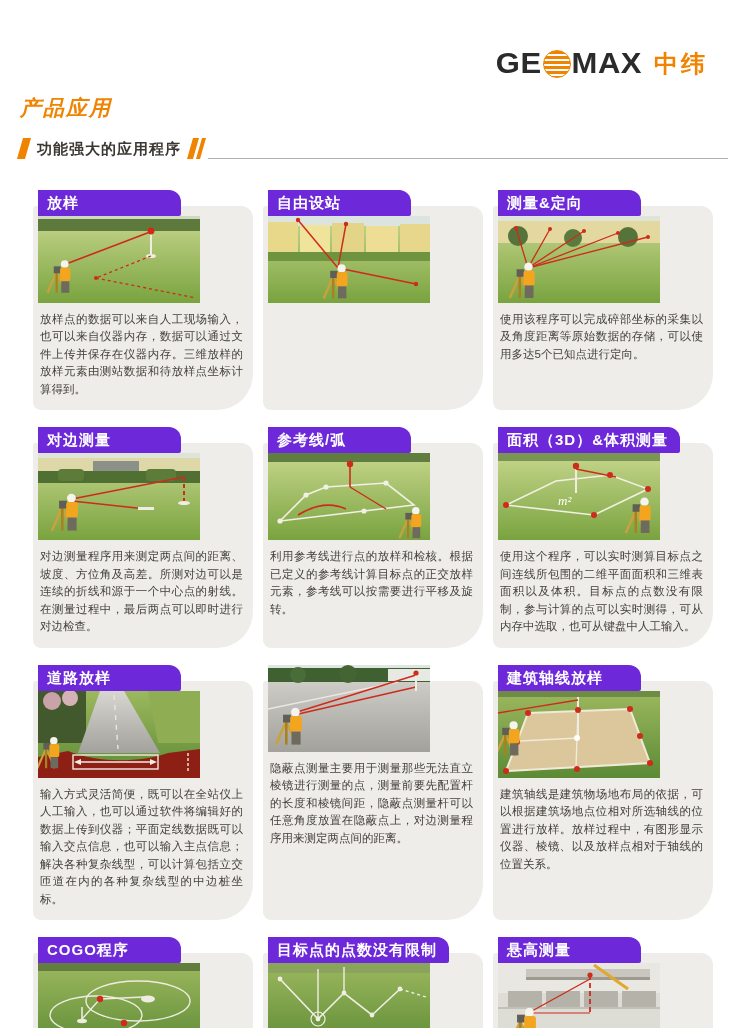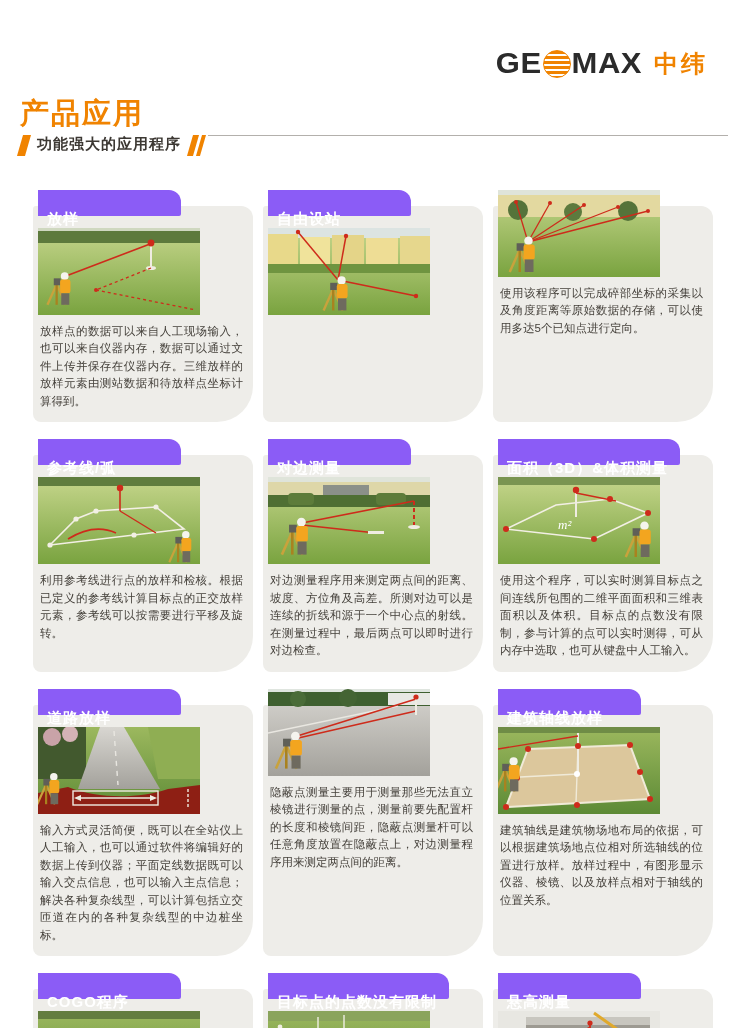--- a/index.html
+++ b/index.html
@@ -12,39 +12,39 @@
   
   .logo { position:absolute; top:34px; right:42px; display:flex; align-items:center; }
   .logo-word { font-weight:bold; font-size:31px; color:#2b2b2b; letter-spacing:0.5px; transform:scaleY(0.94); }
   .logo-globe {
     width:28px; height:28px; border-radius:50%; margin:0 1px;
     background:repeating-linear-gradient(180deg,#f08300 0 3.4px,#ffffff 3.4px 5px);
     border:1px solid #f08300;
   }
   .logo-cn { color:#f08300; font-weight:bold; font-size:24px; margin-left:12px; letter-spacing:3px; }
   
-  .page-title { position:absolute; top:82px; left:20px; color:#f08300; font-size:29px; font-weight:bold; letter-spacing:2px; }
-  .section { position:absolute; top:123px; left:20px; right:22px; display:flex; align-items:flex-start; height:24px; }
+  .page-title { position:absolute; top:82px; left:20px; color:#f08300; font-size:21px; font-weight:bold; letter-spacing:2px;font-style:italic; }
+  .section { position:absolute; top:123px; left:20px; right:22px; display:flex; align-items:flex-end; height:24px; }
   .sl { background:#f08300; transform:skewX(-16deg); }
   .sl-a { width:8px; height:21px; margin-right:9px; }
   .sl-b { width:6px; height:21px; margin-left:9px; }
   .sl-c { width:4px; height:21px; margin-left:3px; }
   .section-title { font-size:15px; font-weight:bold; color:#3c3833; letter-spacing:1px; }
   .section-line { flex:1; height:1px; background:#b3b0ac; margin-left:5px; }
   
   .grid {
     position:absolute; top:178px; left:33px;
     display:grid; grid-template-columns:repeat(3,220px);
     column-gap:10px; row-gap:17px;
   }
   .card { position:relative; min-height:193px; }
   .panel { position:absolute; left:0; right:0; top:16px; bottom:0; background:#eeede9; border-radius:3px 12px 36px 8px; }
   .tab {
     position:relative; z-index:2; display:inline-block; min-width:143px; height:26px; line-height:26px;
-    margin-left:5px; padding:16px 12px 0 9px; background:#8b5cf6; color:#ffffff;
+    margin-left:5px; padding:0 12px 0 9px; background:#6d28d9; color:#ffffff;
     font-weight:bold; font-size:15px; letter-spacing:1px; white-space:nowrap;
     border-radius:0 12px 2px 0;
   }
   .photo { position:relative; z-index:1; width:162px; height:87px; margin-left:5px; }
   .photo svg { display:block; width:162px; height:87px; }
   .body-text {
     position:relative; z-index:1; padding:8px 10px 12px 7px;
     font-family:Liberation Sans, sans-serif;
     font-size:11.5px; line-height:1.52; color:#45413b; text-align:justify;
   }
@@ -142,20 +142,21 @@
           <circle cx="30" cy="4" r="2.2" fill="#ce2b1b"></circle>
           <circle cx="78" cy="8" r="2.2" fill="#ce2b1b"></circle>
           <circle cx="148" cy="68" r="2.2" fill="#ce2b1b"></circle>
           <use href="#surv" transform="translate(52,44) scale(1.2)"></use>
         </svg>
       </div>
     </div>
 
     <div class="card">
       <div class="panel"></div>
+      <div class="tab">测量&amp;定向</div>
       <div class="photo">
         <svg viewBox="0 0 162 87" preserveAspectRatio="none">
           <rect width="162" height="87" fill="url(#gGrass)"></rect>
           <rect width="162" height="6" fill="#dfe4da"></rect>
           <rect y="5" width="162" height="22" fill="#e3d9a0"></rect>
           <circle cx="20" cy="20" r="10" fill="#55733a"></circle>
           <circle cx="75" cy="22" r="9" fill="#5d7a3e"></circle>
           <circle cx="130" cy="21" r="10" fill="#55733a"></circle>
           <g stroke="#ce2b1b" stroke-width="1.3">
             <line x1="30" y1="52" x2="18" y2="12"></line>
@@ -168,45 +169,20 @@
             <circle cx="18" cy="12" r="2"></circle>
               <circle cx="52" cy="13" r="2"></circle>
             <circle cx="86" cy="15" r="2"></circle>
               <circle cx="120" cy="17" r="2"></circle>
             <circle cx="150" cy="21" r="2"></circle>
           </g>
           <use href="#surv" transform="translate(8,42) scale(1.25)"></use>
         </svg>
       </div>
       <div class="body-text">使用该程序可以完成碎部坐标的采集以及角度距离等原始数据的存储，可以使用多达5个已知点进行定向。</div>
-    </div>
-
-    <div class="card">
-      <div class="panel"></div>
-      <div class="tab">参考线/弧</div>
-      <div class="photo">
-        <svg viewBox="0 0 162 87" preserveAspectRatio="none">
-          <rect width="162" height="87" fill="url(#gGrass)"></rect>
-          <rect width="162" height="9" fill="#5f7d3e"></rect>
-          <polyline points="12,68 38,42 58,34 118,30 146,52 96,58 12,68" fill="none" stroke="#f2efe4" stroke-width="1.6"></polyline>
-          <g fill="#f2efe4">
-            <circle cx="12" cy="68" r="2.6"></circle>
-              <circle cx="38" cy="42" r="2.6"></circle>
-            <circle cx="58" cy="34" r="2.6"></circle>
-              <circle cx="118" cy="30" r="2.6"></circle>
-            <circle cx="96" cy="58" r="2.6"></circle>
-          </g>
-          <path d="M30 62 Q 56 46 78 56" fill="none" stroke="#ce2b1b" stroke-width="1.6"></path>
-          <line x1="82" y1="12" x2="82" y2="34" stroke="#ce2b1b" stroke-width="1.6"></line>
-          <circle cx="82" cy="11" r="3.2" fill="#ce2b1b"></circle>
-          <line x1="82" y1="34" x2="118" y2="56" stroke="#ce2b1b" stroke-width="1.4"></line>
-          <use href="#surv" transform="translate(128,50) scale(1.1)"></use>
-        </svg>
-      </div>
-      <div class="body-text">利用参考线进行点的放样和检核。根据已定义的参考线计算目标点的正交放样元素，参考线可以按需要进行平移及旋转。</div>
     </div>
 
     <div class="card">
       <div class="panel"></div>
       <div class="tab">对边测量</div>
       <div class="photo">
         <svg viewBox="0 0 162 87" preserveAspectRatio="none">
           <rect width="162" height="87" fill="url(#gGrass)"></rect>
           <rect width="162" height="6" fill="#dfe4da"></rect>
           <rect y="5" width="162" height="14" fill="#ded7a8"></rect>
@@ -216,20 +192,45 @@
           <rect x="108" y="16" width="30" height="12" rx="4" fill="#5d7c3a"></rect>
           <line x1="34" y1="46" x2="146" y2="24" stroke="#ce2b1b" stroke-width="1.6"></line>
           <line x1="34" y1="48" x2="108" y2="56" stroke="#ce2b1b" stroke-width="1.4"></line>
           <line x1="146" y1="24" x2="146" y2="48" stroke="#ce2b1b" stroke-width="2" stroke-dasharray="4 3"></line>
           <ellipse cx="146" cy="50" rx="6" ry="2" fill="#efece2"></ellipse>
           <rect x="100" y="54" width="16" height="3" fill="#efece2"></rect>
           <use href="#surv" transform="translate(10,36) scale(1.3)"></use>
         </svg>
       </div>
       <div class="body-text">对边测量程序用来测定两点间的距离、坡度、方位角及高差。所测对边可以是连续的折线和源于一个中心点的射线。在测量过程中，最后两点可以即时进行对边检查。</div>
+    </div>
+
+    <div class="card">
+      <div class="panel"></div>
+      <div class="tab">参考线/弧</div>
+      <div class="photo">
+        <svg viewBox="0 0 162 87" preserveAspectRatio="none">
+          <rect width="162" height="87" fill="url(#gGrass)"></rect>
+          <rect width="162" height="9" fill="#5f7d3e"></rect>
+          <polyline points="12,68 38,42 58,34 118,30 146,52 96,58 12,68" fill="none" stroke="#f2efe4" stroke-width="1.6"></polyline>
+          <g fill="#f2efe4">
+            <circle cx="12" cy="68" r="2.6"></circle>
+              <circle cx="38" cy="42" r="2.6"></circle>
+            <circle cx="58" cy="34" r="2.6"></circle>
+              <circle cx="118" cy="30" r="2.6"></circle>
+            <circle cx="96" cy="58" r="2.6"></circle>
+          </g>
+          <path d="M30 62 Q 56 46 78 56" fill="none" stroke="#ce2b1b" stroke-width="1.6"></path>
+          <line x1="82" y1="12" x2="82" y2="34" stroke="#ce2b1b" stroke-width="1.6"></line>
+          <circle cx="82" cy="11" r="3.2" fill="#ce2b1b"></circle>
+          <line x1="82" y1="34" x2="118" y2="56" stroke="#ce2b1b" stroke-width="1.4"></line>
+          <use href="#surv" transform="translate(128,50) scale(1.1)"></use>
+        </svg>
+      </div>
+      <div class="body-text">利用参考线进行点的放样和检核。根据已定义的参考线计算目标点的正交放样元素，参考线可以按需要进行平移及旋转。</div>
     </div>
 
     <div class="card">
       <div class="panel"></div>
       <div class="tab">面积（3D）&amp;体积测量</div>
       <div class="photo">
         <svg viewBox="0 0 162 87" preserveAspectRatio="none">
           <rect width="162" height="87" fill="url(#gGrass)"></rect>
           <rect width="162" height="8" fill="#7a9551"></rect>
           <polyline points="8,52 58,28 112,22 150,36 96,62 8,52" fill="none" stroke="#f2efe4" stroke-width="1.6"></polyline>

